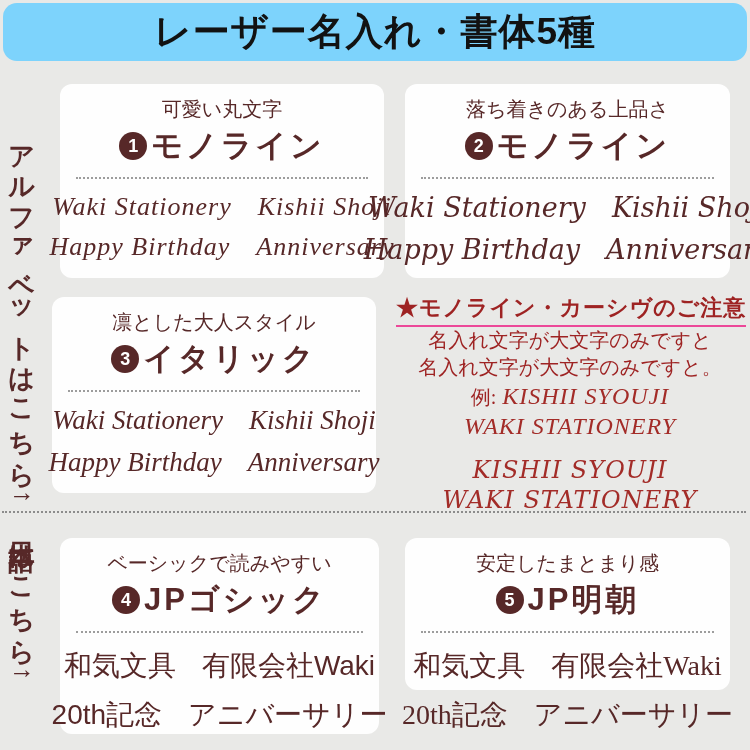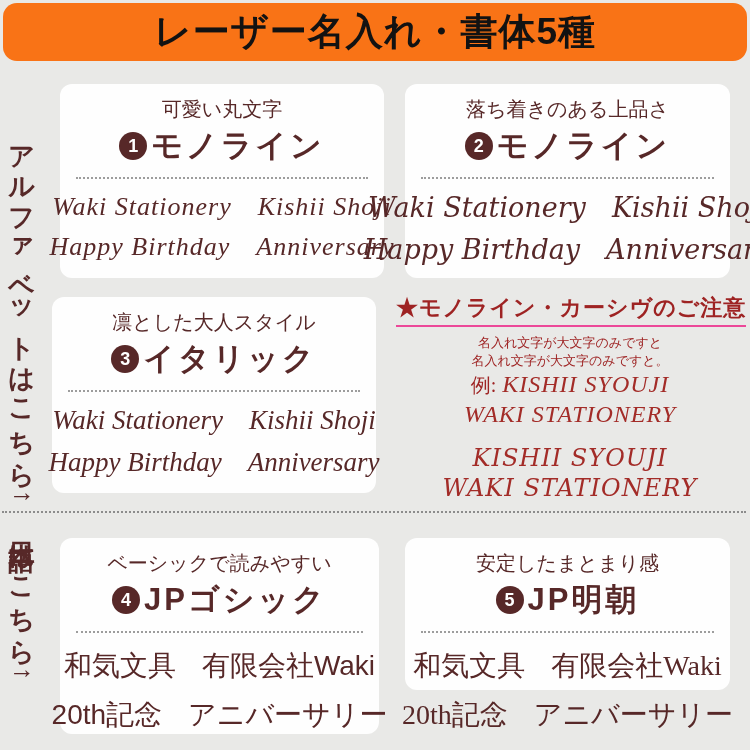--- a/index.html
+++ b/index.html
@@ -13,21 +13,21 @@
     position: relative;
     width: 750px;
     height: 750px;
     background: #e9e9e7;
     overflow: hidden;
   }
   
   .banner {
     position: absolute;
     left: 3px; top: 3px; right: 3px; height: 58px;
-    background: #f97316;
+    background: #7dd3fc;
     border-radius: 14px;
     display: flex; align-items: center; justify-content: center;
   }
   .banner-title {
     color: #121212;
     font-size: 37px;
     font-weight: bold;
     letter-spacing: 1px;
   }
   
@@ -130,22 +130,21 @@
   .notice-title {
     display: inline-block;
     font-size: 22px;
     font-weight: bold;
     letter-spacing: 1px;
     border-bottom: 2px solid #ec4899;
     padding-bottom: 2px;
     white-space: nowrap;
   }
   .notice-body {
-    margin-top: 7px;
-    font-size: 13px;
+    font-size: 20px;
     line-height: 1.35;
   }
   .notice-example { font-size: 24px; }
   .ex-label { font-style: normal; font-size: 20px; }
   .ex-script {
     font-style: italic;
     letter-spacing: 1px;
     line-height: 1.25;
     color: #a32c28;
   }

